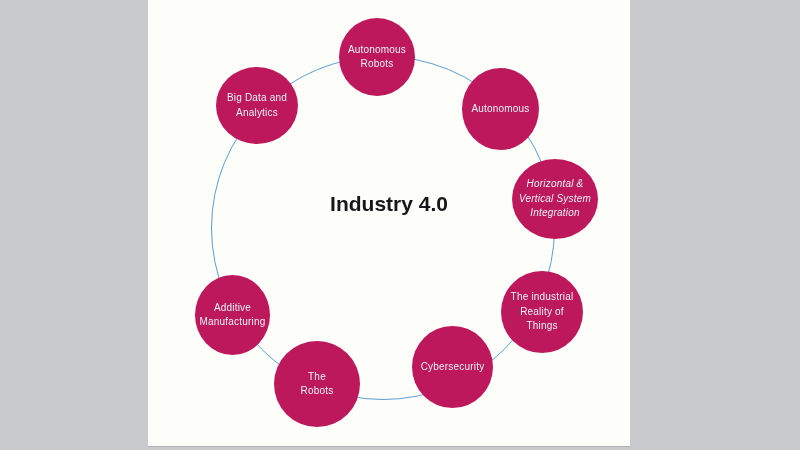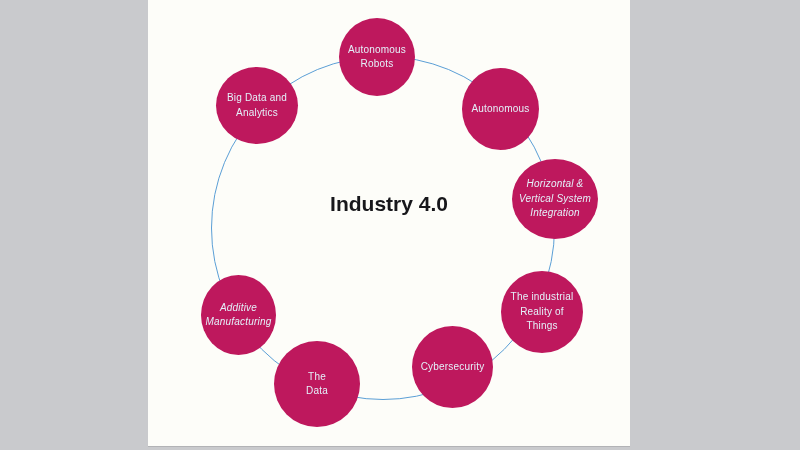--- a/index.html
+++ b/index.html
@@ -63,21 +63,21 @@
     color: #17171b;
     letter-spacing: 0px;
   }
   
   .n1 { left: 339px; top: 18px;  width: 76px; height: 78px; }
   .n2 { left: 462px; top: 68px;  width: 77px; height: 82px; }
   .n3 { left: 512px; top: 159px; width: 86px; height: 80px; font-style: italic; }
   .n4 { left: 501px; top: 271px; width: 82px; height: 82px; }
   .n5 { left: 412px; top: 326px; width: 81px; height: 82px; }
   .n6 { left: 274px; top: 341px; width: 86px; height: 86px; }
-  .n7 { left: 201px; top: 275px; width: 75px; height: 80px; font-style: italic; }
+  .n7 { left: 195px; top: 275px; width: 75px; height: 80px; }
   .n8 { left: 173px; top: 157px; width: 81px; height: 81px; }
   .n9 { left: 216px; top: 67px;  width: 82px; height: 77px; }
 </style>
 </head>
 <body>
 
 <div class="stage">
   <div class="panel">
     <div class="ring" style="left:63px; top:56px;"></div>
   </div>
@@ -88,18 +88,18 @@
 Robots</div>
   <div class="node n2">Autonomous</div>
   <div class="node n3">Horizontal &amp;
 Vertical System
 Integration</div>
   <div class="node n4">The industrial
 Reality of
 Things</div>
   <div class="node n5">Cybersecurity</div>
   <div class="node n6">The
-Data</div>
+Robots</div>
   <div class="node n7">Additive
 Manufacturing</div>
   <div class="node n9">Big Data and
 Analytics</div>
 </div>
 
 </body></html>

